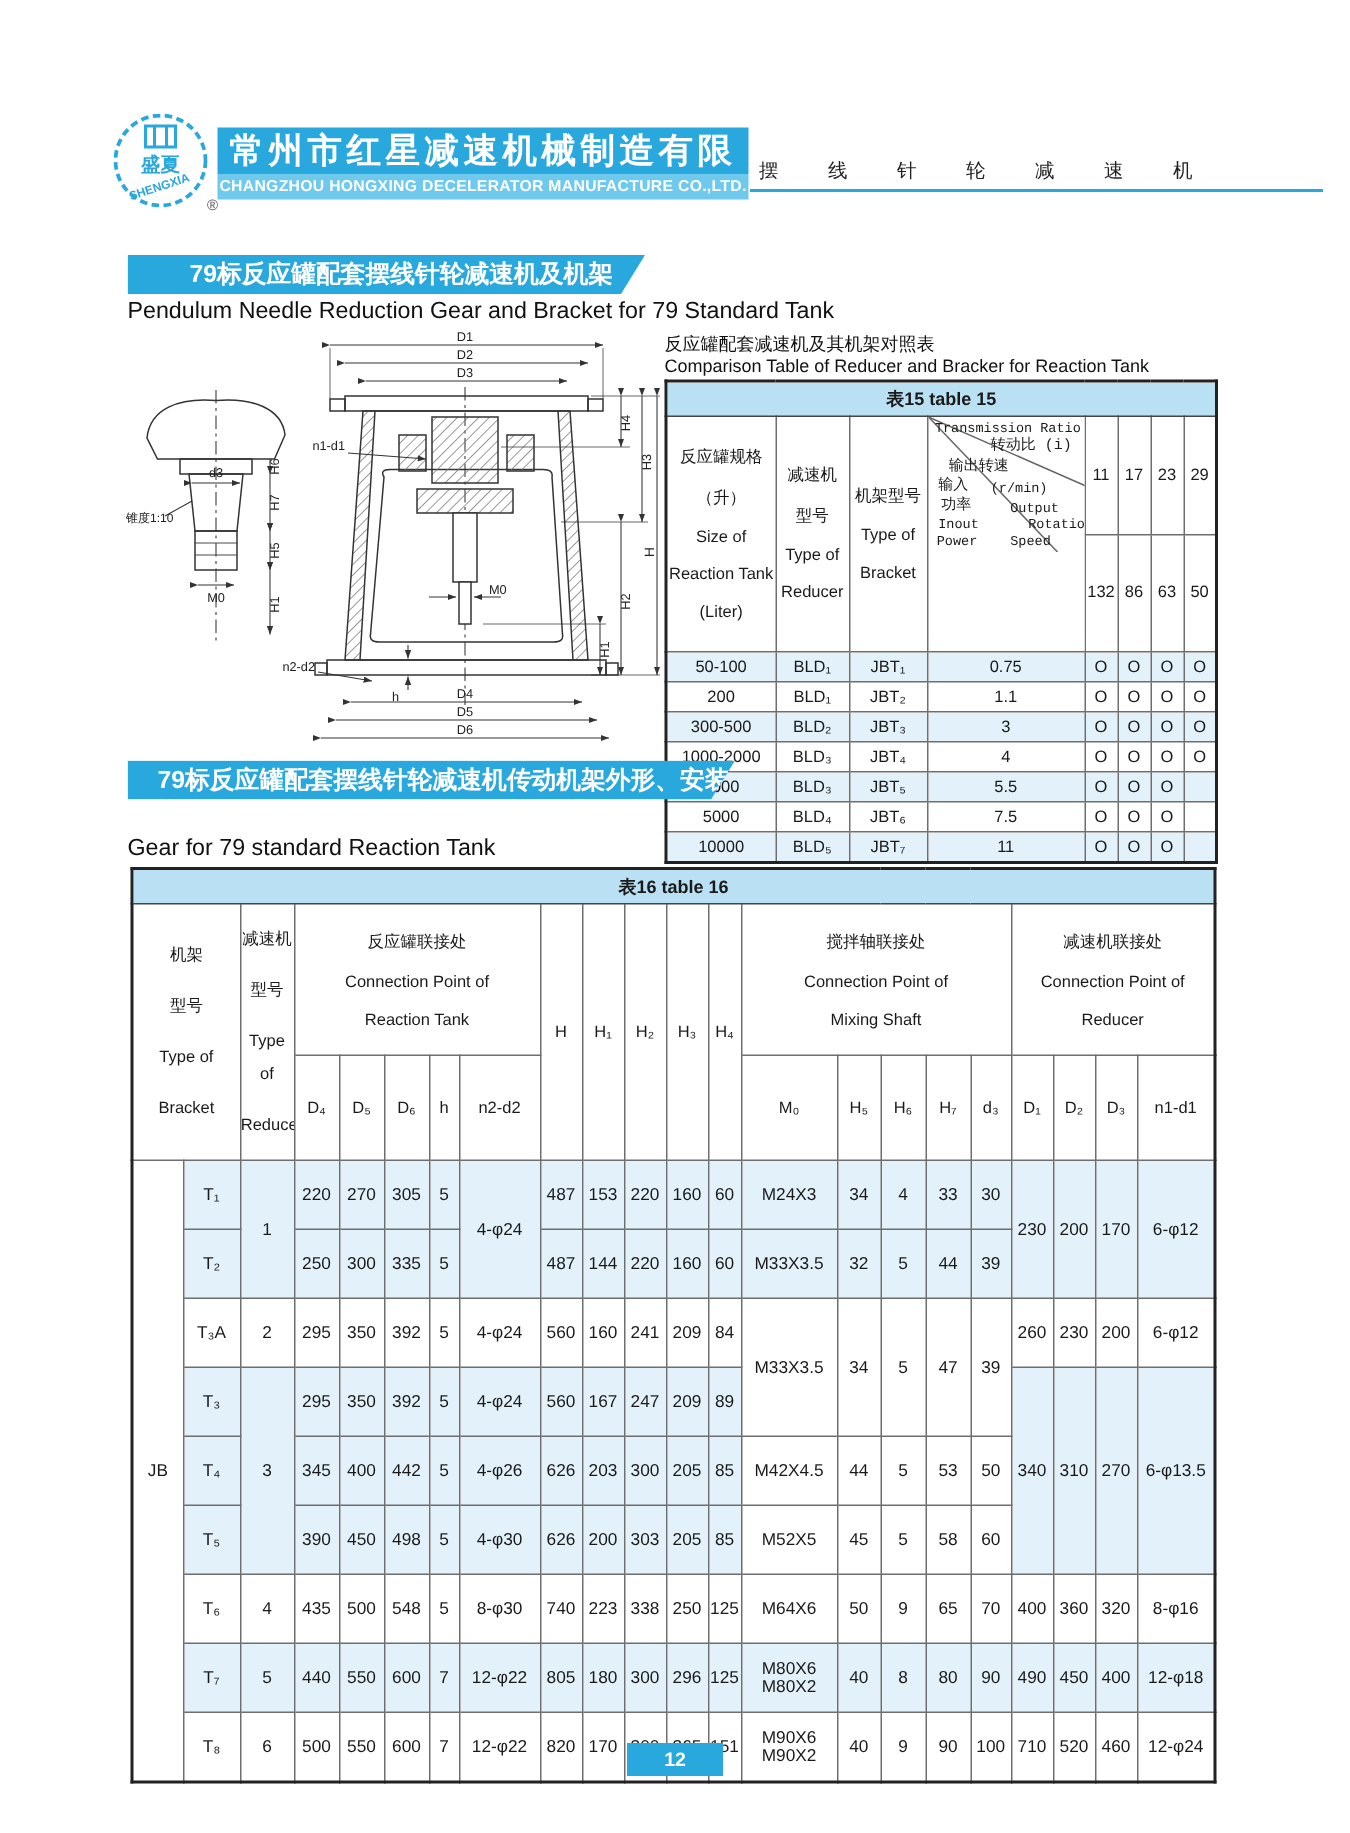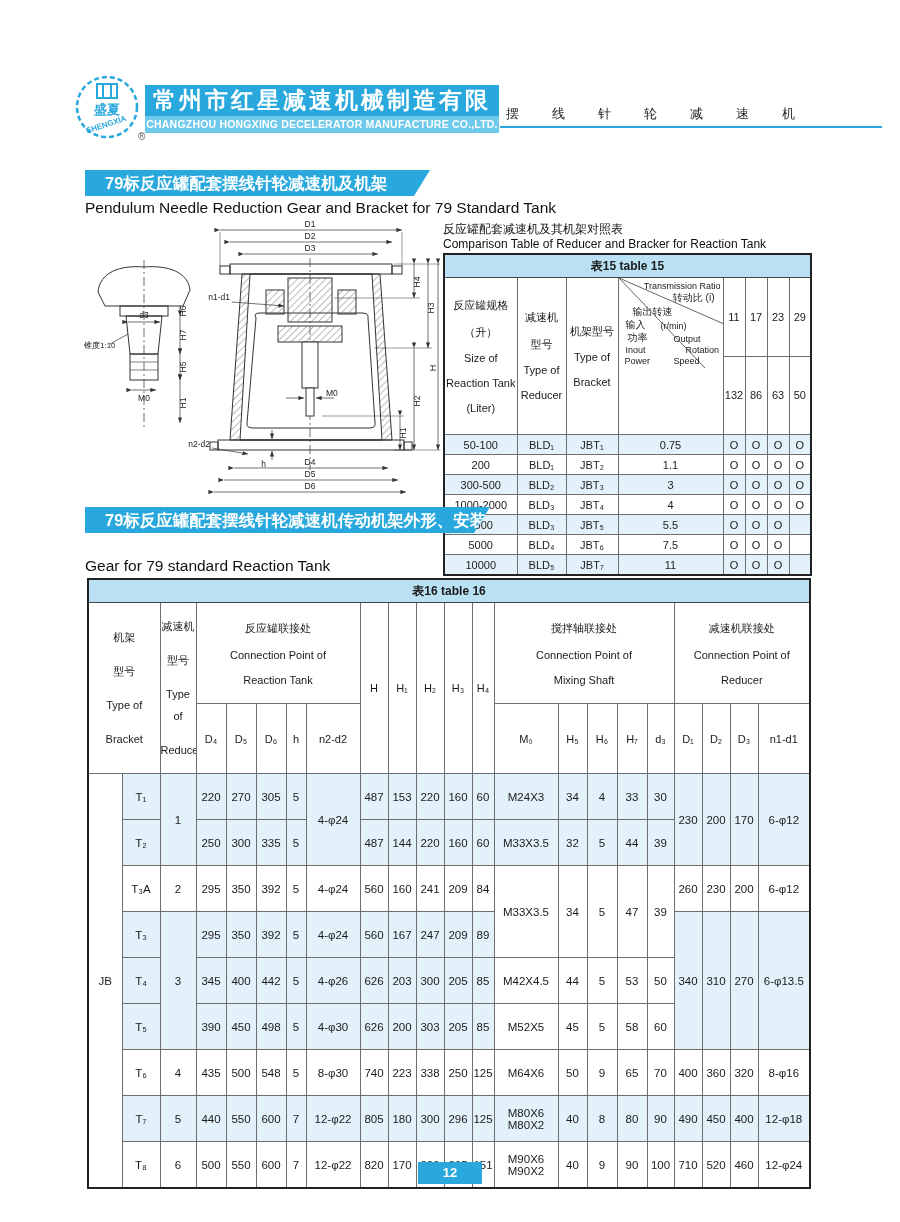--- a/index.html
+++ b/index.html
@@ -11,21 +11,21 @@
   #banner-cn{left:145px;top:85px;width:354px;height:31px;background:#29a8dd;color:#fff;
              font-size:23px;font-weight:bold;letter-spacing:3px;text-align:center;line-height:31px;}
   #banner-en{left:145px;top:116px;width:354px;height:17px;background:#6ec9ec;color:#fff;
              font-size:10.5px;font-weight:bold;text-align:center;line-height:17px;letter-spacing:.2px;}
   #prodline{left:506px;top:105px;width:322px;font-size:13px;letter-spacing:33px;white-space:nowrap;color:#222;}
   #prodline-rule{left:500px;top:126px;width:382px;height:0;border-bottom:2px solid #29a8dd;}
 
   
   .sec-banner{background:#29a8dd;color:#fff;font-size:16.5px;font-weight:bold;line-height:26px;
               padding-left:20px;clip-path:polygon(0 0,100% 0,calc(100% - 16px) 100%,0 100%);}
-  #sec1-banner{left:85px;top:170px;width:325px;height:26px;}
+  #sec1-banner{left:85px;top:170px;width:325px;height:26px;text-align:center;}
   #sec2-banner{left:85px;top:507px;width:385px;height:26px;}
   .sec-en{font-size:15.5px;color:#111;}
   #sec1-en{left:85px;top:199px;width:560px;}
   #sec2-en1{left:85px;top:536px;width:730px;text-align:justify;text-align-last:justify;}
   #sec2-en2{left:85px;top:557px;width:730px;}
 
   
   .cap{font-size:12px;color:#111;}
   #cap-cn{left:443px;top:221px;}
   #cap-en{left:443px;top:237px;}
@@ -40,21 +40,21 @@
   tr.wt td{background:#ffffff;}
   td.w{background:#ffffff !important;}
   .ln{line-height:13px;}
   .lncn{line-height:15px;}
 
   #t15{left:443px;top:253px;width:367px;}
   #t15 td{height:19px;font-size:11px;}
   #t15 th{background:#fff;}
   #t15 .ttl th{background:#b9e1f3;}
   th.diag{position:relative;padding:0;}
-  .dg{position:absolute;font-size:9px;line-height:10px;white-space:nowrap;}
+  .dg{position:absolute;font-size:9px;line-height:10px;white-space:nowrap;font-family:Liberation Mono, monospace;}
 
   #t16{left:87px;top:578px;width:722px;}
   #t16 td{height:45px;font-size:11.5px;}
   #t16 th{background:#fff;}
   #t16 .ttl th{background:#b9e1f3;}
   .grp .lncn{line-height:17px;}
 
   
   #pageno{left:418px;top:1162px;width:64px;height:22px;background:#29a8dd;color:#fff;
           font-size:13px;font-weight:bold;text-align:center;line-height:22px;}

